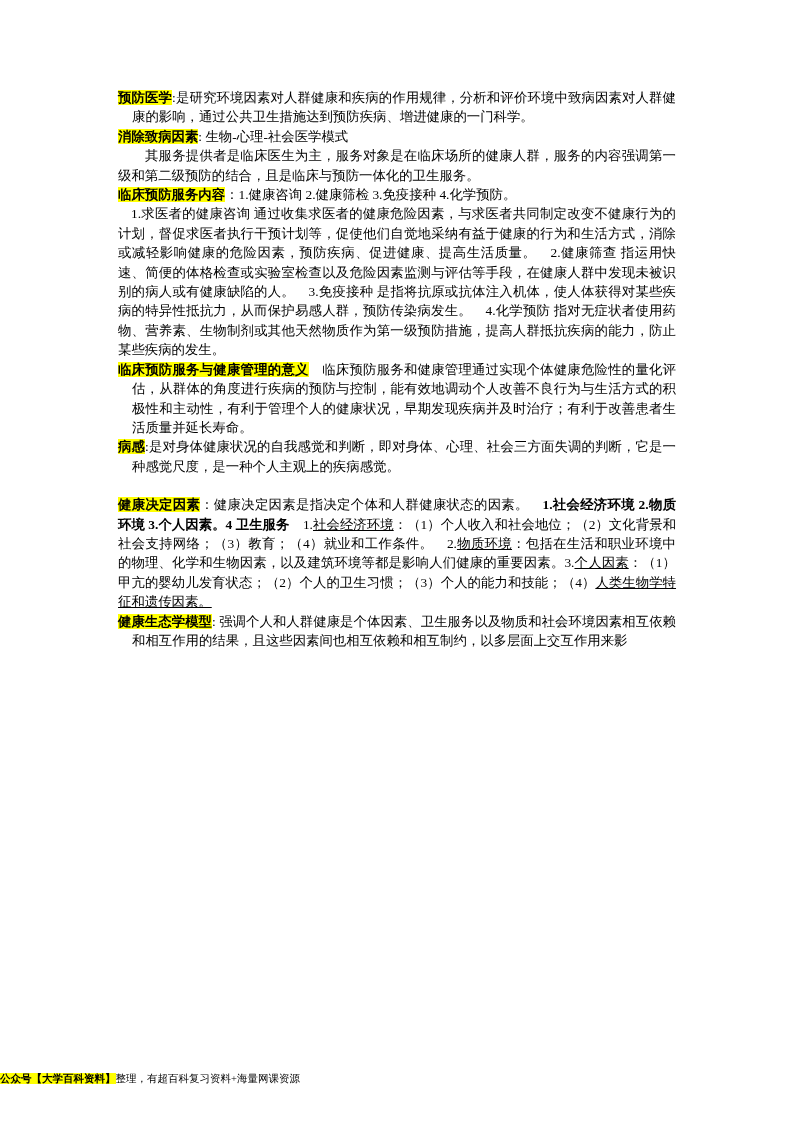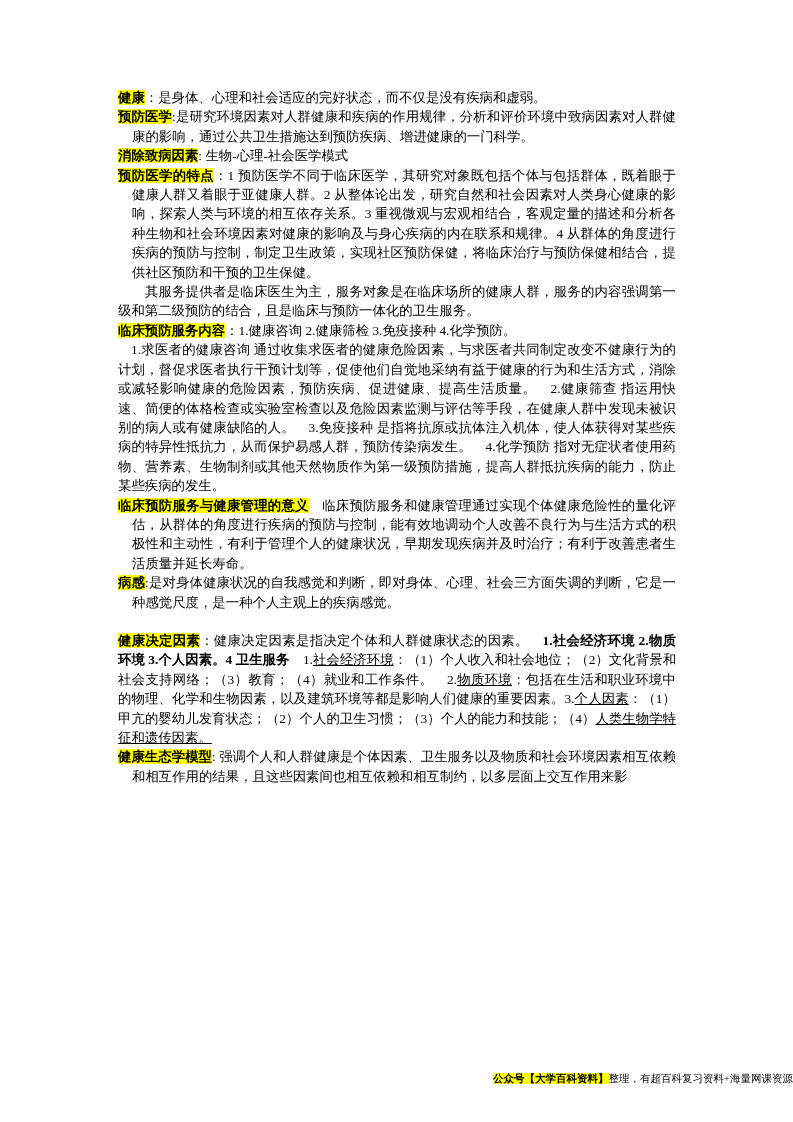--- a/index.html
+++ b/index.html
@@ -33,35 +33,32 @@
   p.indent2 { text-indent: 27px; }
   p.gap-top { margin-top: 19px; }
   .hl { background: #ffff00; font-weight: bold; }
   .bold { font-weight: bold; }
   .underline { text-decoration: underline; margin-top: 43px; }
   .footer {
     position: absolute;
     left: 0;
     right: 0;
     top: 1072px;
-    text-align: right;
+    text-align: left;
     font-size: 10.5px;
     line-height: 14px;
-    padding-left: 27px;
   }
 </style>
 </head>
 <body>
 
 <div class="page">
   <div class="doc">
-      <p class="para hang"><span class="hl">健康</span><span>：是身体、心理和社会适应的完好状态，而不仅是没有疾病和虚弱。</span></p>
       <p class="para hang"><span class="hl">预防医学</span><span>:是研究环境因素对人群健康和疾病的作用规律，分析和评价环境中致病因素对人群健康的影响，通过公共卫生措施达到预防疾病、增进健康的一门科学。</span></p>
       <p class="para hang"><span class="hl">消除致病因素</span><span>: 生物-心理-社会医学模式</span></p>
-      <p class="para hang"><span class="hl">预防医学的特点</span><span>：1 预防医学不同于临床医学，其研究对象既包括个体与包括群体，既着眼于健康人群又着眼于亚健康人群。2 从整体论出发，研究自然和社会因素对人类身心健康的影响，探索人类与环境的相互依存关系。3 重视微观与宏观相结合，客观定量的描述和分析各种生物和社会环境因素对健康的影响及与身心疾病的内在联系和规律。4 从群体的角度进行疾病的预防与控制，制定卫生政策，实现社区预防保健，将临床治疗与预防保健相结合，提供社区预防和干预的卫生保健。</span></p>
       <p class="para indent2"><span>其服务提供者是临床医生为主，服务对象是在临床场所的健康人群，服务的内容强调第一级和第二级预防的结合，且是临床与预防一体化的卫生服务。</span></p>
       <p class="para hang"><span class="hl">临床预防服务内容</span><span>：1.健康咨询 2.健康筛检 3.免疫接种 4.化学预防。</span></p>
       <p class="para indent1"><span>1.求医者的健康咨询 通过收集求医者的健康危险因素，与求医者共同制定改变不健康行为的计划，督促求医者执行干预计划等，促使他们自觉地采纳有益于健康的行为和生活方式，消除或减轻影响健康的危险因素，预防疾病、促进健康、提高生活质量。　2.健康筛查 指运用快速、简便的体格检查或实验室检查以及危险因素监测与评估等手段，在健康人群中发现未被识别的病人或有健康缺陷的人。　3.免疫接种 是指将抗原或抗体注入机体，使人体获得对某些疾病的特异性抵抗力，从而保护易感人群，预防传染病发生。　4.化学预防 指对无症状者使用药物、营养素、生物制剂或其他天然物质作为第一级预防措施，提高人群抵抗疾病的能力，防止某些疾病的发生。</span></p>
       <p class="para hang"><span class="hl">临床预防服务与健康管理的意义</span><span>　临床预防服务和健康管理通过实现个体健康危险性的量化评估，从群体的角度进行疾病的预防与控制，能有效地调动个人改善不良行为与生活方式的积极性和主动性，有利于管理个人的健康状况，早期发现疾病并及时治疗；有利于改善患者生活质量并延长寿命。</span></p>
       <p class="para hang"><span class="hl">病感</span><span>:是对身体健康状况的自我感觉和判断，即对身体、心理、社会三方面失调的判断，它是一种感觉尺度，是一种个人主观上的疾病感觉。</span></p>
       <p class="para gap-top"><span class="hl">健康决定因素</span><span>：健康决定因素是指决定个体和人群健康状态的因素。　</span><span class="bold">1.社会经济环境 2.物质环境 3.个人因素。4 卫生服务</span><span>　1.</span><span class="underline">社会经济环境</span><span>：（1）个人收入和社会地位；（2）文化背景和社会支持网络；（3）教育；（4）就业和工作条件。　2.</span><span class="underline">物质环境</span><span>：包括在生活和职业环境中的物理、化学和生物因素，以及建筑环境等都是影响人们健康的重要因素。3.</span><span class="underline">个人因素</span><span>：（1）甲亢的婴幼儿发育状态；（2）个人的卫生习惯；（3）个人的能力和技能；（4）</span><span class="underline">人类生物学特征和遗传因素。</span></p>
       <p class="para hang"><span class="hl">健康生态学模型</span><span>: 强调个人和人群健康是个体因素、卫生服务以及物质和社会环境因素相互依赖和相互作用的结果，且这些因素间也相互依赖和相互制约，以多层面上交互作用来影</span></p>
     </div>
   <div class="footer"><span class="hl">公众号【大学百科资料】</span><span>整理，有超百科复习资料+海量网课资源</span></div>
 </div>

